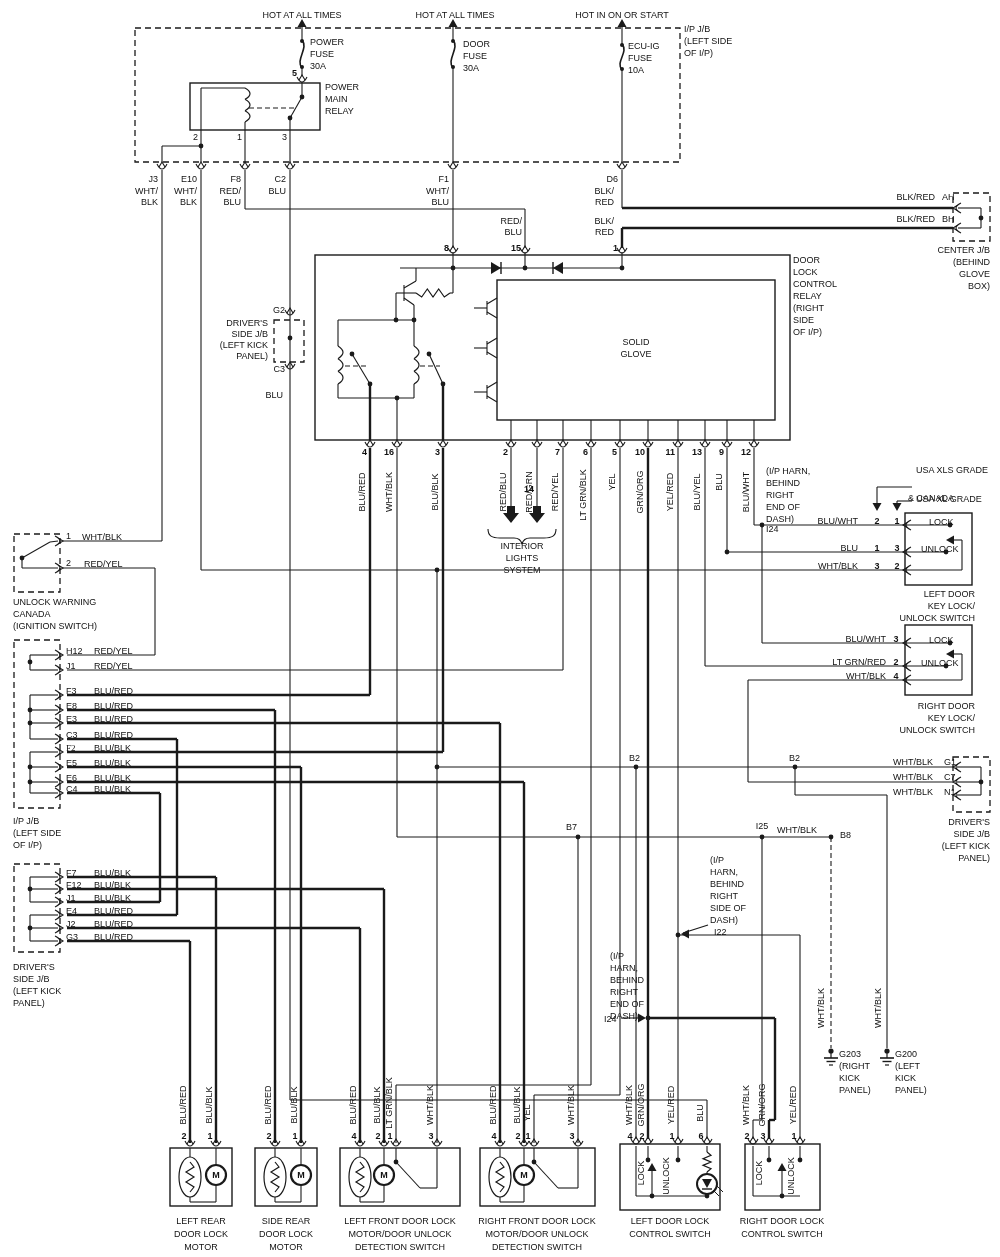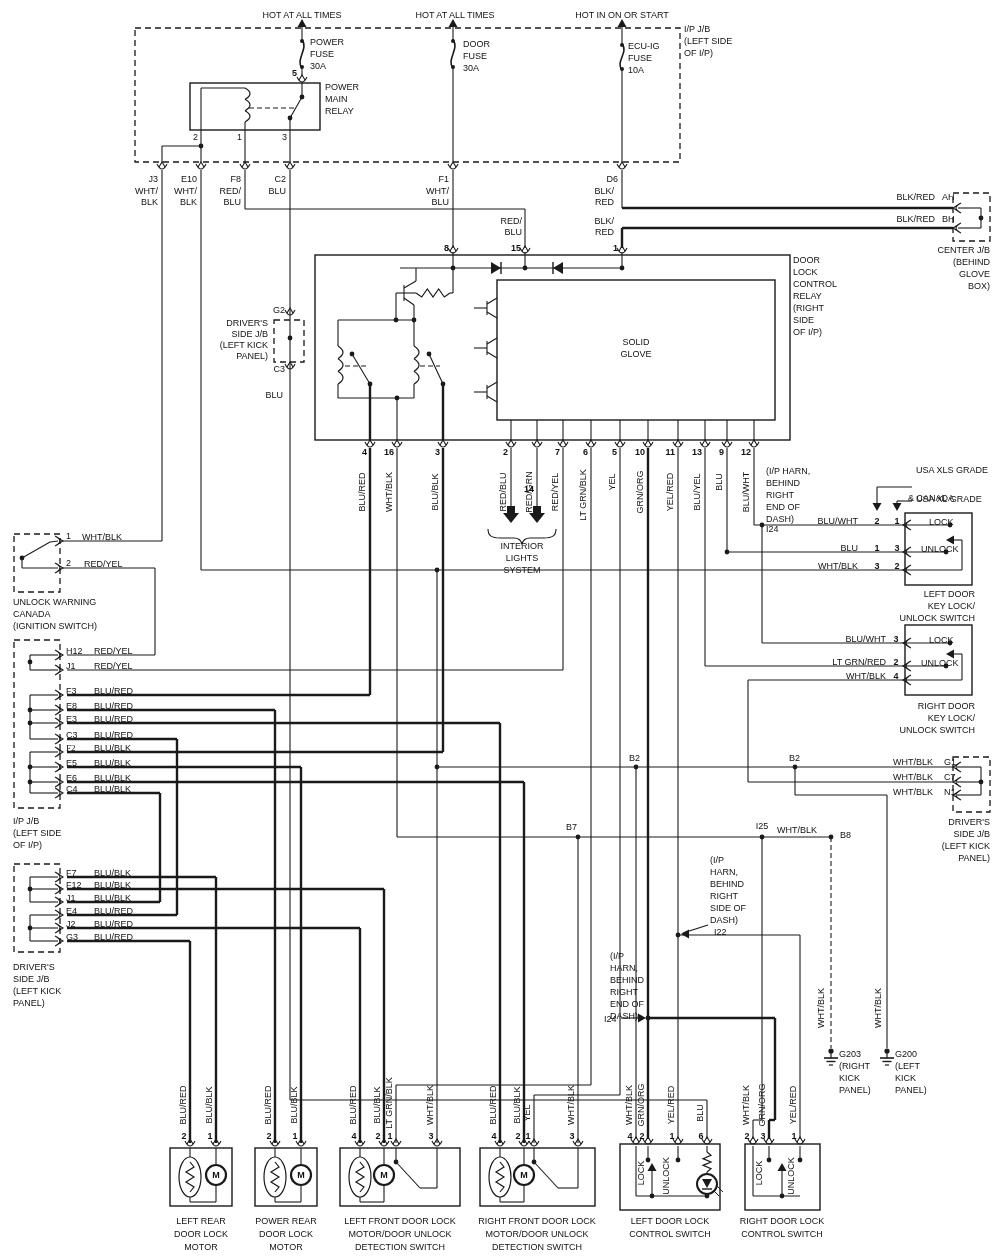--- a/index.html
+++ b/index.html
@@ -820,21 +820,21 @@
       <span class="lbl c b" style="left: 301px; top: 1170px;">M</span>
       <span class="lbl c b" style="left: 384px; top: 1170px;">M</span>
       <span class="lbl c b" style="left: 524px; top: 1170px;">M</span>
       <span class="lbl v" style="left: 641px; top: 1173px;">LOCK</span>
       <span class="lbl v" style="left: 666px; top: 1176px;">UNLOCK</span>
       <span class="lbl v" style="left: 759px; top: 1173px;">LOCK</span>
       <span class="lbl v" style="left: 791px; top: 1176px;">UNLOCK</span>
       <span class="lbl c" style="left: 201px; top: 1216px;">LEFT REAR</span>
       <span class="lbl c" style="left: 201px; top: 1229px;">DOOR LOCK</span>
       <span class="lbl c" style="left: 201px; top: 1242px;">MOTOR</span>
-      <span class="lbl c" style="left: 286px; top: 1216px;">POWER REAR</span>
+      <span class="lbl c" style="left: 286px; top: 1216px;">SIDE REAR</span>
       <span class="lbl c" style="left: 286px; top: 1229px;">DOOR LOCK</span>
       <span class="lbl c" style="left: 286px; top: 1242px;">MOTOR</span>
       <span class="lbl c" style="left: 400px; top: 1216px;">LEFT FRONT DOOR LOCK</span>
       <span class="lbl c" style="left: 400px; top: 1229px;">MOTOR/DOOR UNLOCK</span>
       <span class="lbl c" style="left: 400px; top: 1242px;">DETECTION SWITCH</span>
       <span class="lbl c" style="left: 537px; top: 1216px;">RIGHT FRONT DOOR LOCK</span>
       <span class="lbl c" style="left: 537px; top: 1229px;">MOTOR/DOOR UNLOCK</span>
       <span class="lbl c" style="left: 537px; top: 1242px;">DETECTION SWITCH</span>
       <span class="lbl c" style="left: 670px; top: 1216px;">LEFT DOOR LOCK</span>
       <span class="lbl c" style="left: 670px; top: 1229px;">CONTROL SWITCH</span>

